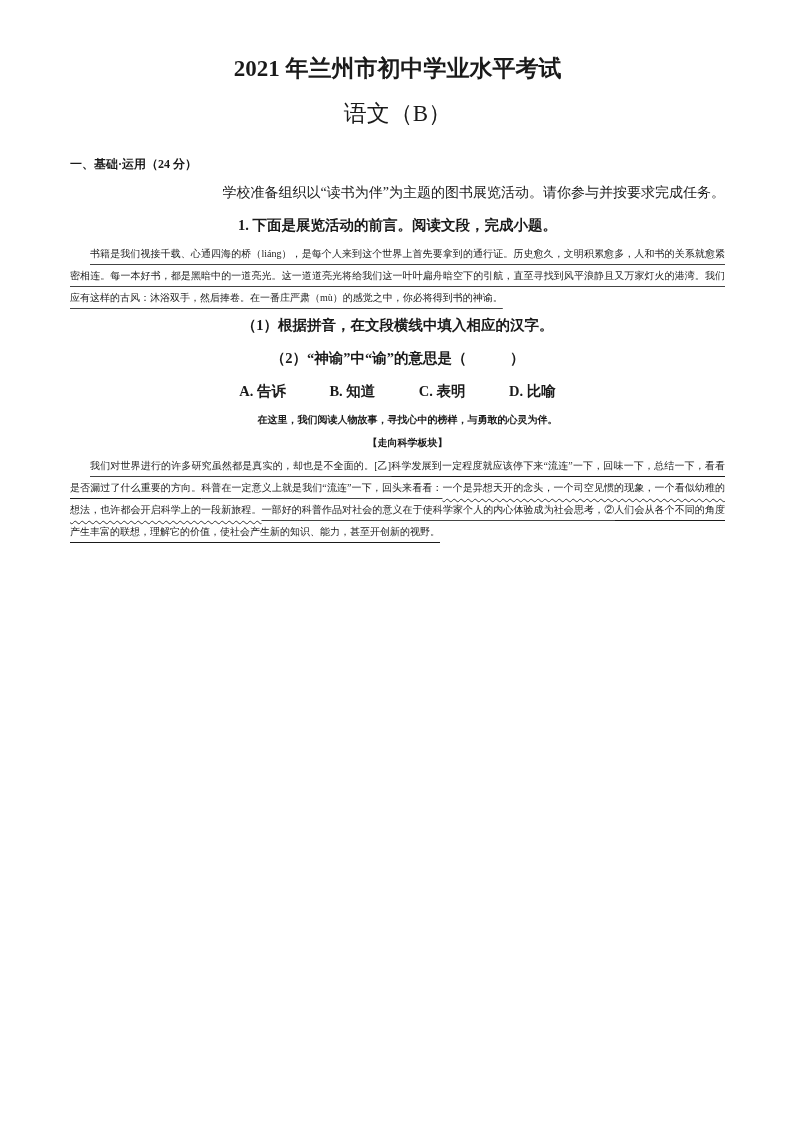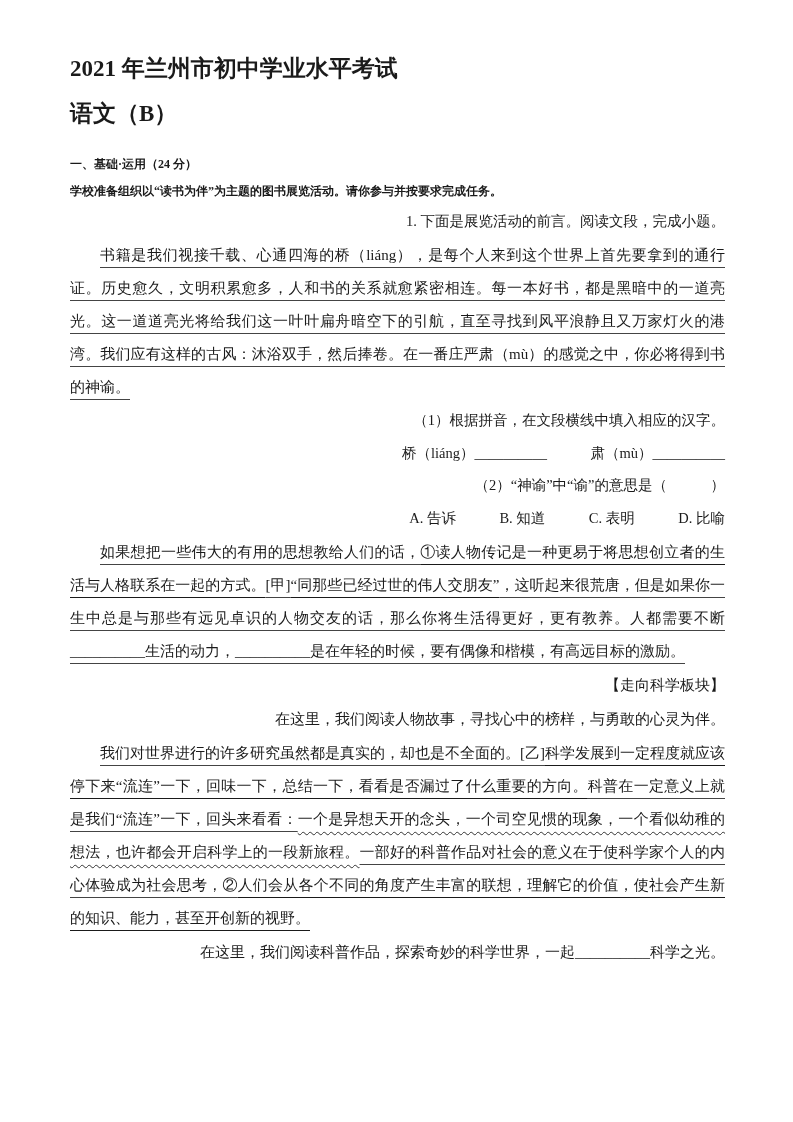--- a/index.html
+++ b/index.html
@@ -12,50 +12,50 @@
     width: 793px;
     min-height: 1122px;
     font-family: "Liberation Serif", "DejaVu Serif", serif;
   }
   .page {
     box-sizing: border-box;
     width: 793px;
     padding: 52px 68px 30px 70px;
   }
   .title {
-    text-align: left;
+    text-align: center;
     font-size: 23px;
     font-weight: bold;
     line-height: 1.5;
     margin-bottom: 10px;
   }
   .subtitle {
-    text-align: left;
+    text-align: center;
     font-size: 23px;
-    font-weight: bold;
+    font-weight: normal;
     line-height: 1.5;
     margin-bottom: 20px;
   }
   .block {
-    font-size: 15px;
+    font-size: 10px;
     line-height: 2.2;
     margin: 1px 0;
     text-align: justify;
   }
   .block.heading {
     font-weight: bold;
     font-size: 12px;
     text-align: left;
   }
   .block.bold {
-    font-weight: bold;
-    font-size: 12px;
-    text-align: left;
+    font-weight: normal;
+    font-size: 14px;
+    text-align: right;
   }
-  .block.plain { text-align: right; }
+  .block.plain { text-align: center; font-weight: bold; }
   .block.small { font-size: 14.5px; }
   .indent { text-indent: 2em; }
   
   .ruled span {
     text-decoration: underline;
     text-underline-offset: 7px;
     text-decoration-thickness: 1px;
     text-decoration-color: #444;
   }
   .ruled span.w {
@@ -72,22 +72,19 @@
 
 <div class="page">
   <div class="title">2021 年兰州市初中学业水平考试</div>
   <div class="subtitle">语文（B）</div>
   <div>
       <div class="block heading">一、基础·运用（24 分）</div>
       <div class="block bold">学校准备组织以“读书为伴”为主题的图书展览活动。请你参与并按要求完成任务。</div>
       <div class="block plain small">1. 下面是展览活动的前言。阅读文段，完成小题。</div>
       <div class="block passage ruled indent"><span>书籍是我们视接千载、心通四海的桥（liáng），是每个人来到这个世界上首先要拿到的通行证。历史愈久，文明积累愈多，人和书的关系就愈紧密相连。每一本好书，都是黑暗中的一道亮光。这一道道亮光将给我们这一叶叶扁舟暗空下的引航，直至寻找到风平浪静且又万家灯火的港湾。我们应有这样的古风：沐浴双手，然后捧卷。在一番庄严肃（mù）的感觉之中，你必将得到书的神谕。</span></div>
       <div class="block plain small">（1）根据拼音，在文段横线中填入相应的汉字。</div>
-      <div class="block plain small">桥（liáng）__________　　　肃（mù）__________</div>
       <div class="block plain small">（2）“神谕”中“谕”的意思是（　　　）</div>
       <div class="block plain small">A. 告诉　　　B. 知道　　　C. 表明　　　D. 比喻</div>
-      <div class="block passage ruled indent"><span>如果想把一些伟大的有用的思想教给人们的话，</span><span class="u">①读人物传记是一种更易于将思想创立者的生活与人格联系在一起的方式。</span><span>[甲]</span><span class="u">“同那些已经过世的伟人交朋友”</span><span>，这听起来很荒唐，但是如果你一生中总是与那些有远见卓识的人物交友的话，那么你将生活得更好，更有教养。人都需要不断__________生活的动力，__________是在年轻的时候，要有偶像和楷模，有高远目标的激励。</span></div>
+      <div class="block plain indent">在这里，我们阅读人物故事，寻找心中的榜样，与勇敢的心灵为伴。</div>
       <div class="block plain indent">【走向科学板块】</div>
-      <div class="block plain indent">在这里，我们阅读人物故事，寻找心中的榜样，与勇敢的心灵为伴。</div>
       <div class="block passage ruled indent"><span>我们对世界进行的许多研究虽然都是真实的，却也是不全面的。[乙]</span><span class="u">科学发展到一定程度就应该停下来“流连”一下，回味一下，总结一下，看看是否漏过了什么重要的方向。</span><span>科普在一定意义上就是我们“流连”一下，回头来看看：</span><span class="w">一个是异想天开的念头，一个司空见惯的现象，一个看似幼稚的想法，也许都会开启科学上的一段新旅程。</span><span>一部好的科普作品对社会的意义在于使科学家个人的内心体验成为社会思考，②</span><span class="u">人们会从各个不同的角度产生丰富的联想，理解它的价值，使社会产生新的知识、能力，甚至开创新的视野。</span></div>
-      <div class="block plain indent">在这里，我们阅读科普作品，探索奇妙的科学世界，一起__________科学之光。</div>
     </div>
 </div>
 
 </body></html>

